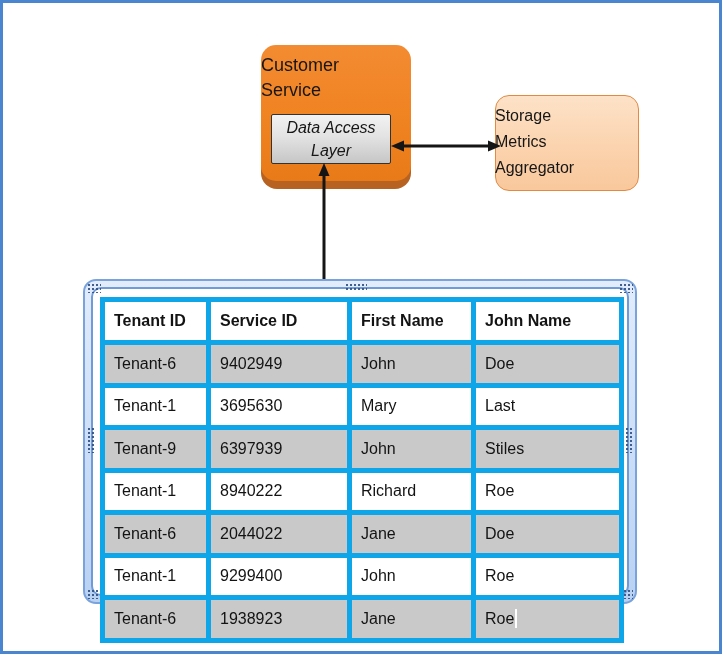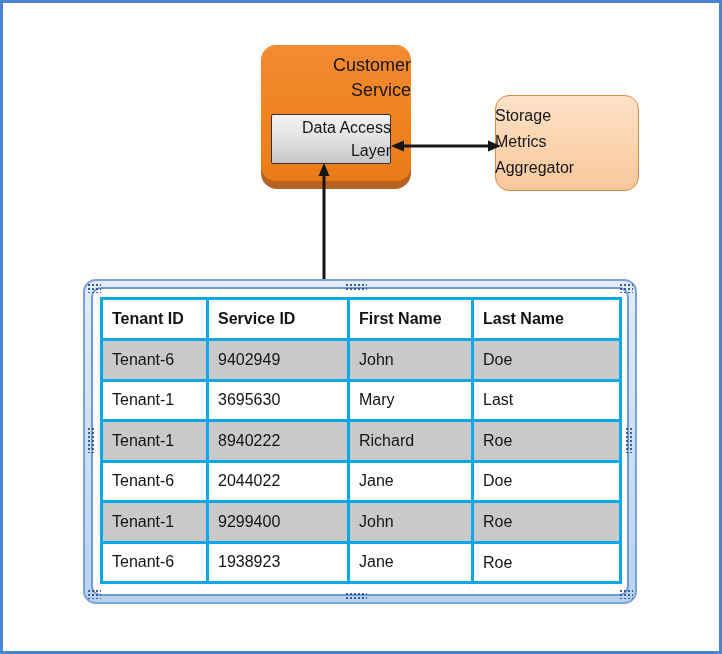--- a/index.html
+++ b/index.html
@@ -39,21 +39,21 @@
     height: 136px;
     border-radius: 15px;
     background: linear-gradient(180deg, #f38b32 0%, #f08321 55%, #e97a18 100%);
     box-sizing: border-box;
   }
   .cs-title {
     position: absolute;
     left: 258px;
     top: 50px;
     width: 150px;
-    text-align: right;
+    text-align: left;
     font-size: 18px;
     line-height: 25px;
     color: #161616;
     white-space: pre-line;
   }
   .dal-box {
     position: absolute;
     left: 268px;
     top: 111px;
     width: 120px;
@@ -61,25 +61,26 @@
     border: 1.5px solid #333333;
     border-radius: 2px;
     background: linear-gradient(180deg, #f2f2f2 0%, #e3e3e3 45%, #c6c6c6 100%);
     box-sizing: border-box;
   }
   .dal-text {
     position: absolute;
     left: 268px;
     top: 113px;
     width: 120px;
-    text-align: right;
+    text-align: center;
     font-size: 16px;
     line-height: 23px;
     color: #161616;
     white-space: pre-line;
+    font-style: italic;
   }
 
   
   .sma-box {
     position: absolute;
     left: 492px;
     top: 92px;
     width: 144px;
     height: 96px;
     border: 1.5px solid #e08a43;
@@ -179,21 +180,21 @@
     width: 519px;
     height: 290px;
   }
   table.grid {
     border-collapse: collapse;
     width: 519px;
     table-layout: fixed;
     background: #ffffff;
   }
   table.grid th, table.grid td {
-    border: 3px solid #0ea5e9;
+    border: 5px solid #0ea5e9;
     font-size: 16px;
     color: #131313;
     padding: 0 0 0 9px;
     height: 37.5px;
     text-align: left;
     overflow: hidden;
     white-space: nowrap;
   }
   table.grid th {
     font-weight: bold;
@@ -270,37 +271,43 @@
         <col class="col-a">
           <col class="col-b">
           <col class="col-c">
           <col class="col-d">
       </colgroup>
       <thead>
         <tr>
           <th>Tenant ID</th>
           <th>Service ID</th>
           <th>First Name</th>
-          <th>Last Name</th>
+          <th>John Name</th>
         </tr>
       </thead>
       <tbody>
           <tr>
             <td>Tenant-6</td>
             <td>9402949</td>
             <td>John</td>
             <td>Doe</td>
           </tr>
           <tr>
             <td>Tenant-1</td>
             <td>3695630</td>
             <td>Mary</td>
             <td>Last</td>
           </tr>
           <tr>
+            <td>Tenant-9</td>
+            <td>6397939</td>
+            <td>John</td>
+            <td>Stiles</td>
+          </tr>
+          <tr>
             <td>Tenant-1</td>
             <td>8940222</td>
             <td>Richard</td>
             <td>Roe</td>
           </tr>
           <tr>
             <td>Tenant-6</td>
             <td>2044022</td>
             <td>Jane</td>
             <td>Doe</td>

